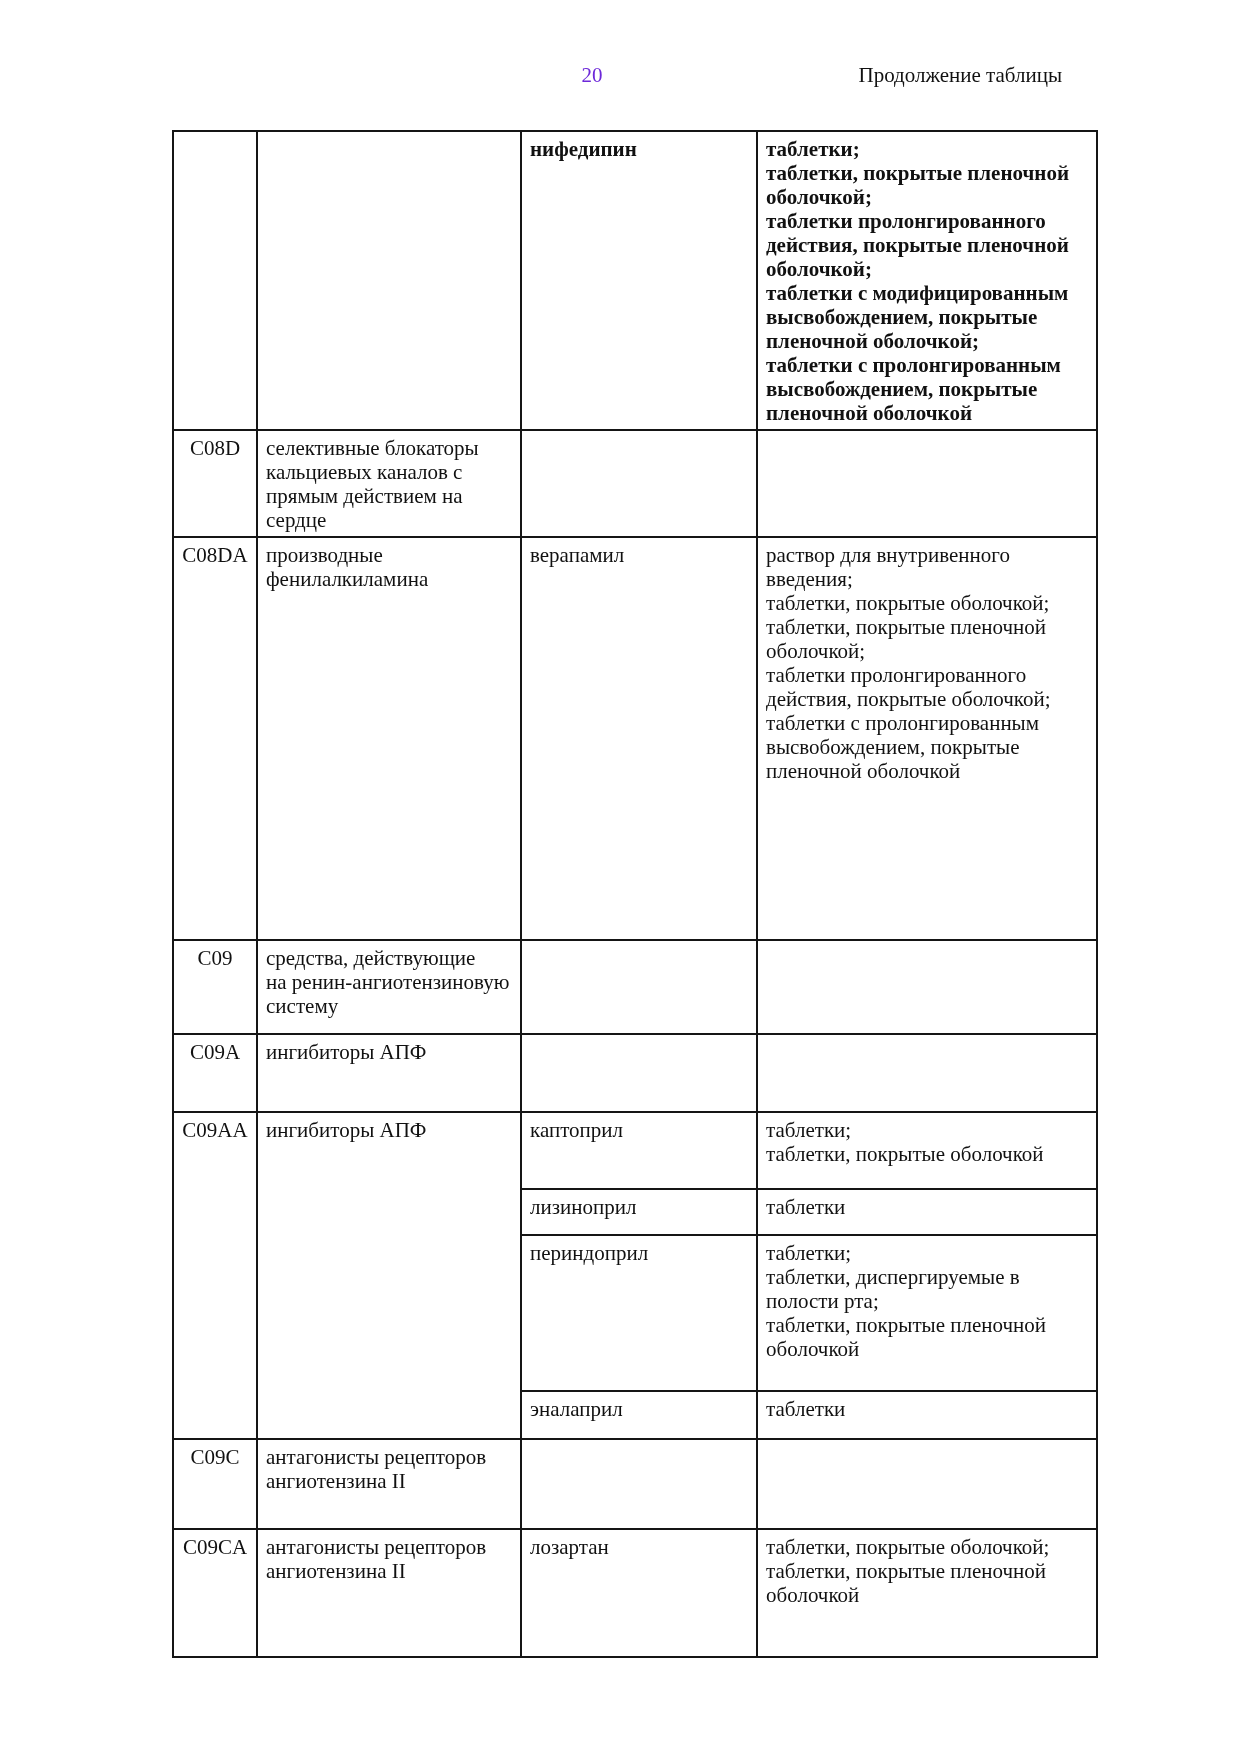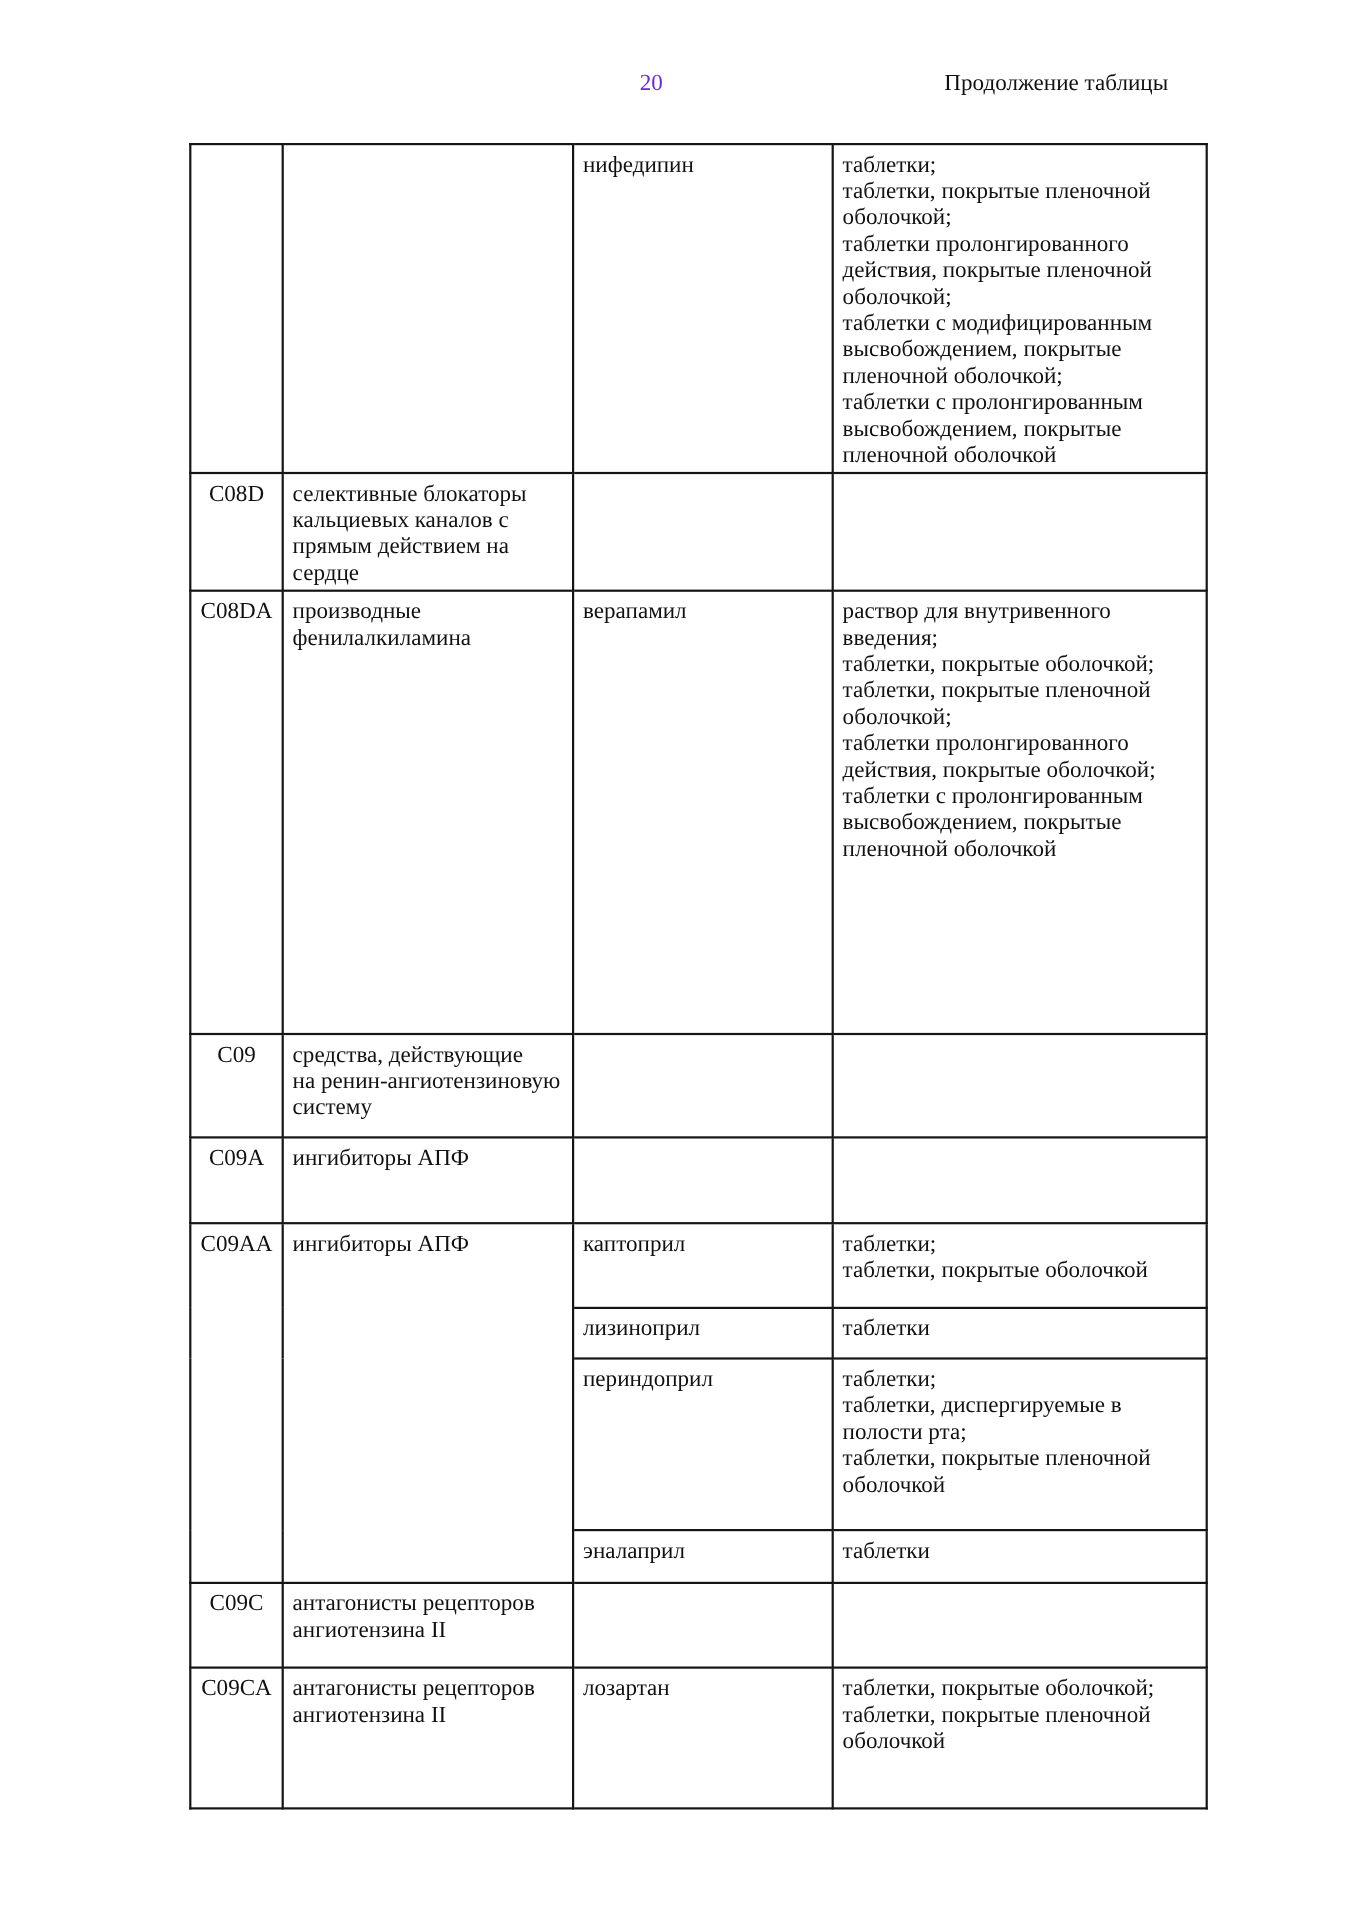--- a/index.html
+++ b/index.html
@@ -41,21 +41,21 @@
 <div class="continuation">Продолжение таблицы</div>
 
 <table class="atc">
   <colgroup>
     <col style="width:84px">
     <col style="width:264px">
     <col style="width:236px">
     <col style="width:340px">
   </colgroup>
   <tbody id="atc-body">
-      <tr style="height: 298px;">
+      <tr style="height: 298px; font-weight: bold;">
         <td class="c-code" rowspan="1"></td>
         <td class="c-group" rowspan="1"></td>
         <td class="c-drug">нифедипин</td>
         <td class="c-forms">
           <div class="form-item">таблетки;</div>
           <div class="form-item">таблетки, покрытые пленочной оболочкой;</div>
           <div class="form-item">таблетки пролонгированного действия, покрытые пленочной оболочкой;</div>
           <div class="form-item">таблетки с модифицированным высвобождением, покрытые пленочной оболочкой;</div>
           <div class="form-item">таблетки с пролонгированным высвобождением, покрытые пленочной оболочкой</div>
         </td>
@@ -118,21 +118,21 @@
           <div class="form-item">таблетки, диспергируемые в полости рта;</div>
           <div class="form-item">таблетки, покрытые пленочной оболочкой</div>
         </td>
       </tr>
       <tr style="height: 48px;">
         <td class="c-drug">эналаприл</td>
         <td class="c-forms">
           <div class="form-item">таблетки</div>
         </td>
       </tr>
-      <tr style="height: 77px; padding-left: 43px;">
+      <tr style="height: 90px; padding-left: 43px;">
         <td class="c-code" rowspan="1">C09C</td>
         <td class="c-group" rowspan="1">антагонисты рецепторов
 ангиотензина II</td>
         <td class="c-drug"></td>
         <td class="c-forms"></td>
       </tr>
       <tr style="height: 128px;">
         <td class="c-code" rowspan="1">C09CA</td>
         <td class="c-group" rowspan="1">антагонисты рецепторов
 ангиотензина II</td>

